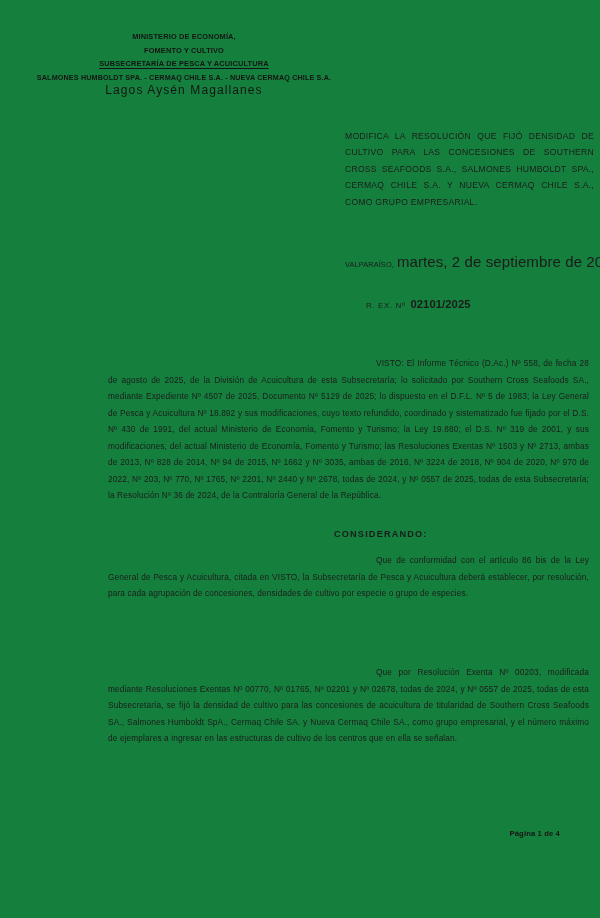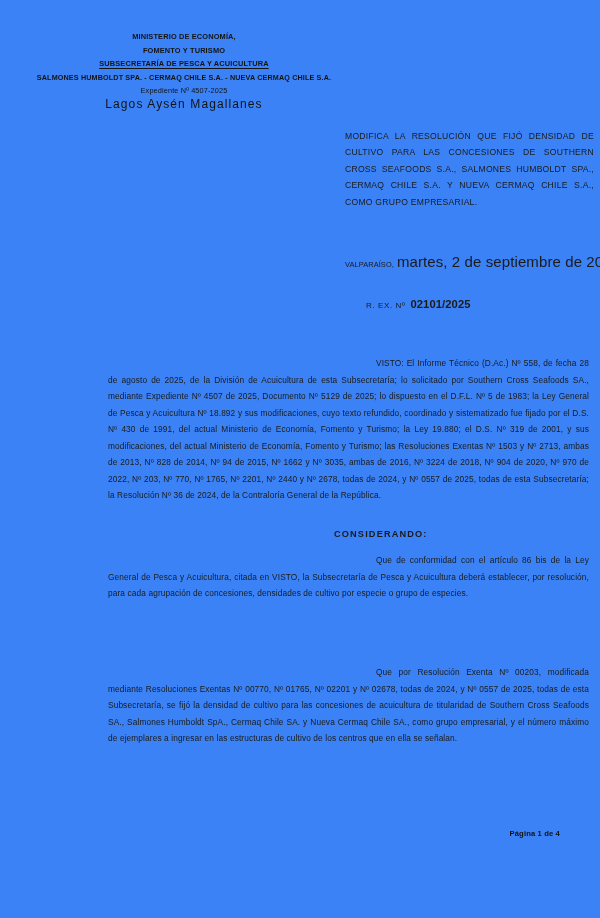--- a/index.html
+++ b/index.html
@@ -16,21 +16,21 @@
     font-family: "Liberation Sans", sans-serif;
     color: #1b1b1b;
     -webkit-font-smoothing: none;
   }
 
   .page {
     position: absolute;
     inset: 0;
     width: 600px;
     height: 918px;
-    background: #3b82f6;
+    background: #15803d;
   }
 
   
   .letterhead {
     position: absolute;
     top: 30px;
     left: 34px;
     width: 300px;
     text-align: center;
     font-size: 7.4px;
@@ -175,24 +175,23 @@
     margin-left: 6px;
   }
 </style>
 </head>
 <body>
 
 <div class="page">
 
   <div class="letterhead">
     <span class="lh-line lh-ministry">MINISTERIO DE ECONOMÍA,</span>
-    <span class="lh-line lh-ministry">FOMENTO Y TURISMO</span>
+    <span class="lh-line lh-ministry">FOMENTO Y CULTIVO</span>
     <span class="lh-line lh-sub">SUBSECRETARÍA DE PESCA Y ACUICULTURA</span>
     <span class="lh-line lh-party lh-wide">SALMONES HUMBOLDT SPA. - CERMAQ CHILE S.A. - NUEVA CERMAQ CHILE S.A.</span>
-    <span class="lh-line lh-exp">Expediente Nº 4507-2025</span>
     <span class="lh-line lh-regions">Lagos  Aysén  Magallanes</span>
   </div>
 
   <div class="subject">MODIFICA LA RESOLUCIÓN QUE FIJÓ DENSIDAD DE CULTIVO PARA LAS CONCESIONES DE SOUTHERN CROSS SEAFOODS S.A., SALMONES HUMBOLDT SPA., CERMAQ CHILE S.A. Y NUEVA CERMAQ CHILE S.A., COMO GRUPO EMPRESARIAL.</div>
 
   <div class="placedate">
     <span class="city">VALPARAÍSO,</span><span class="date">martes, 2 de septiembre de 2025</span>
   </div>
 
   <div class="resnum">

